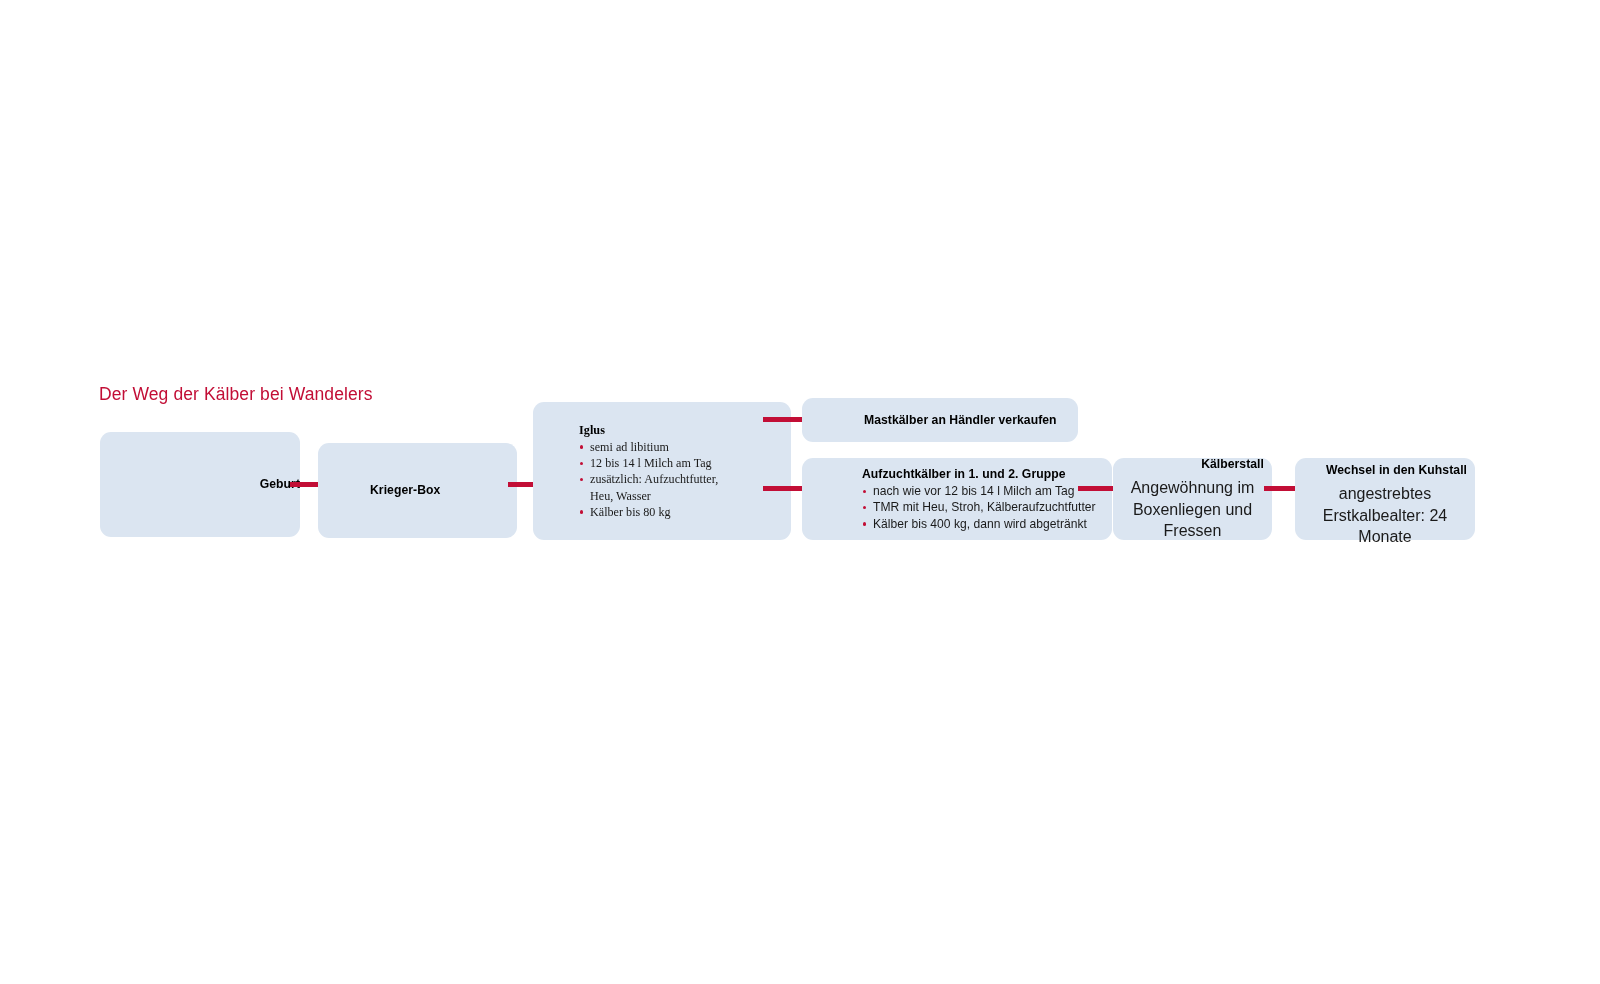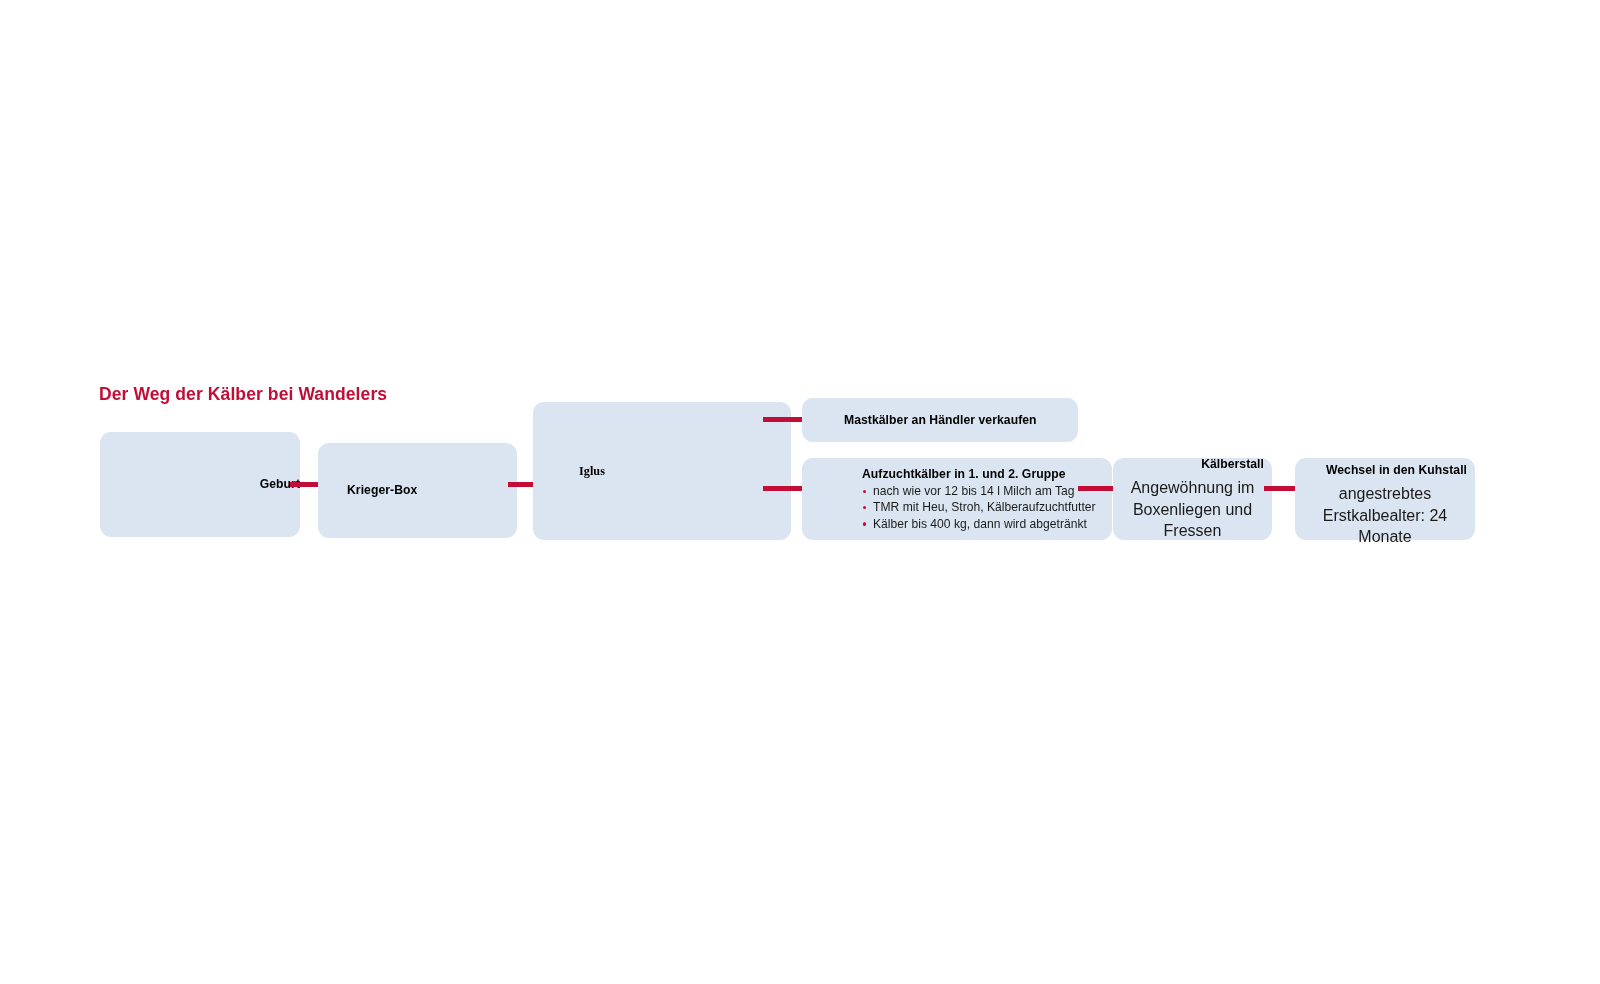--- a/index.html
+++ b/index.html
@@ -23,21 +23,21 @@
     width: 1600px;
     height: 984px;
   }
 
   
   .chart-title {
     position: absolute;
     left: 99px;
     top: 384px;
     font-size: 17.5px;
-    font-weight: bold;
+    font-weight: normal;
     letter-spacing: 0.1px;
     color: #c20e36;
     white-space: nowrap;
   }
 
   
   .node {
     position: absolute;
     background: #dbe5f1;
     border-radius: 11px;
@@ -136,48 +136,54 @@
       <div class="node-title">Geburt</div>
     </div>
   </div>
 
   <div class="arrow" style="left:290px; top:480px; width:58px;">
     <div class="shaft" style="width:45px;"></div>
     <div class="head" style="left:45px;"></div>
   </div>
 
   <div class="node listbox" style="left:318px; top:443px; width:199px; height:95px;">
-    <div class="node-inner" style="padding-left:29px;">
+    <div class="node-inner" style="padding-left:52px;">
       <div class="node-title">Krieger-Box</div>
     </div>
   </div>
 
   <div class="arrow" style="left:508px; top:480px; width:58px;">
     <div class="shaft" style="width:45px;"></div>
     <div class="head" style="left:45px;"></div>
   </div>
 
   <div class="node listbox" style="left:533px; top:402px; width:258px; height:138px;font-family:Liberation Serif, serif;">
     <div class="node-inner" style="padding-left:46px;">
       <div class="node-title">Iglus</div>
+      <ul class="bullets">
+        <li>semi ad libitium</li>
+        <li>12 bis 14 l Milch am Tag</li>
+        <li style="max-width:148px;">zusätzlich: Aufzuchtfutter, Heu, Wasser</li>
+        <li>Kälber bis 80 kg</li>
+      </ul>
     </div>
   </div>
 
   <div class="arrow" style="left:763px; top:415px; width:56px;">
     <div class="shaft" style="width:43px;"></div>
     <div class="head" style="left:43px;"></div>
   </div>
 
   <div class="arrow" style="left:763px; top:484px; width:58px;">
     <div class="shaft" style="width:45px;"></div>
     <div class="head" style="left:45px;"></div>
   </div>
 
   <div class="node" style="left:802px; top:398px; width:276px; height:44px;">
-    <div class="node-inner" style="padding-left:42px;">
+    <div class="node-inner" style="padding-left:62px;">
       <div class="node-title">Mastkälber an Händler verkaufen</div>
     </div>
   </div>
 
   <div class="node listbox" style="left:802px; top:458px; width:310px; height:82px;">
     <div class="node-inner" style="padding-left:60px;">
       <div class="node-title">Aufzuchtkälber in 1. und 2. Gruppe</div>
       <ul class="bullets">
         <li>nach wie vor 12 bis 14 l Milch am Tag</li>
         <li>TMR mit Heu, Stroh, Kälberaufzuchtfutter</li>

